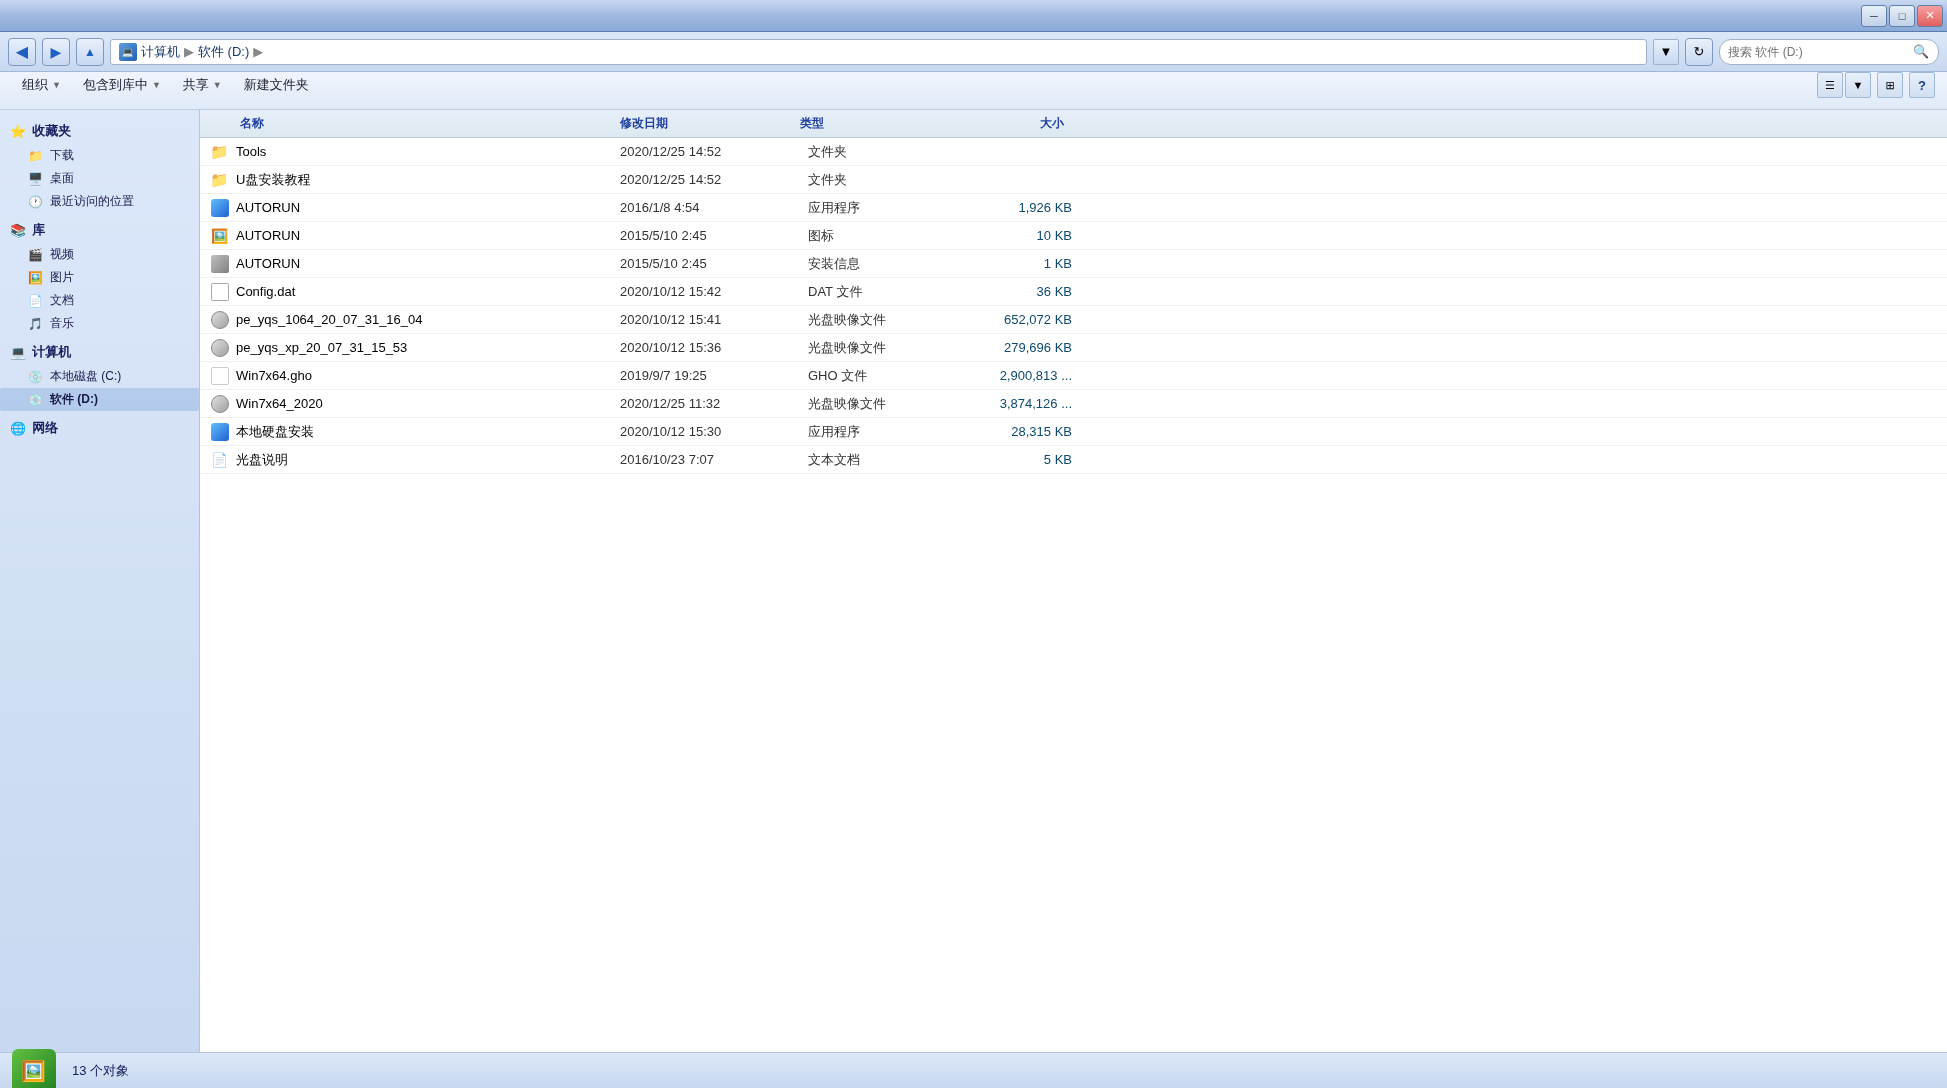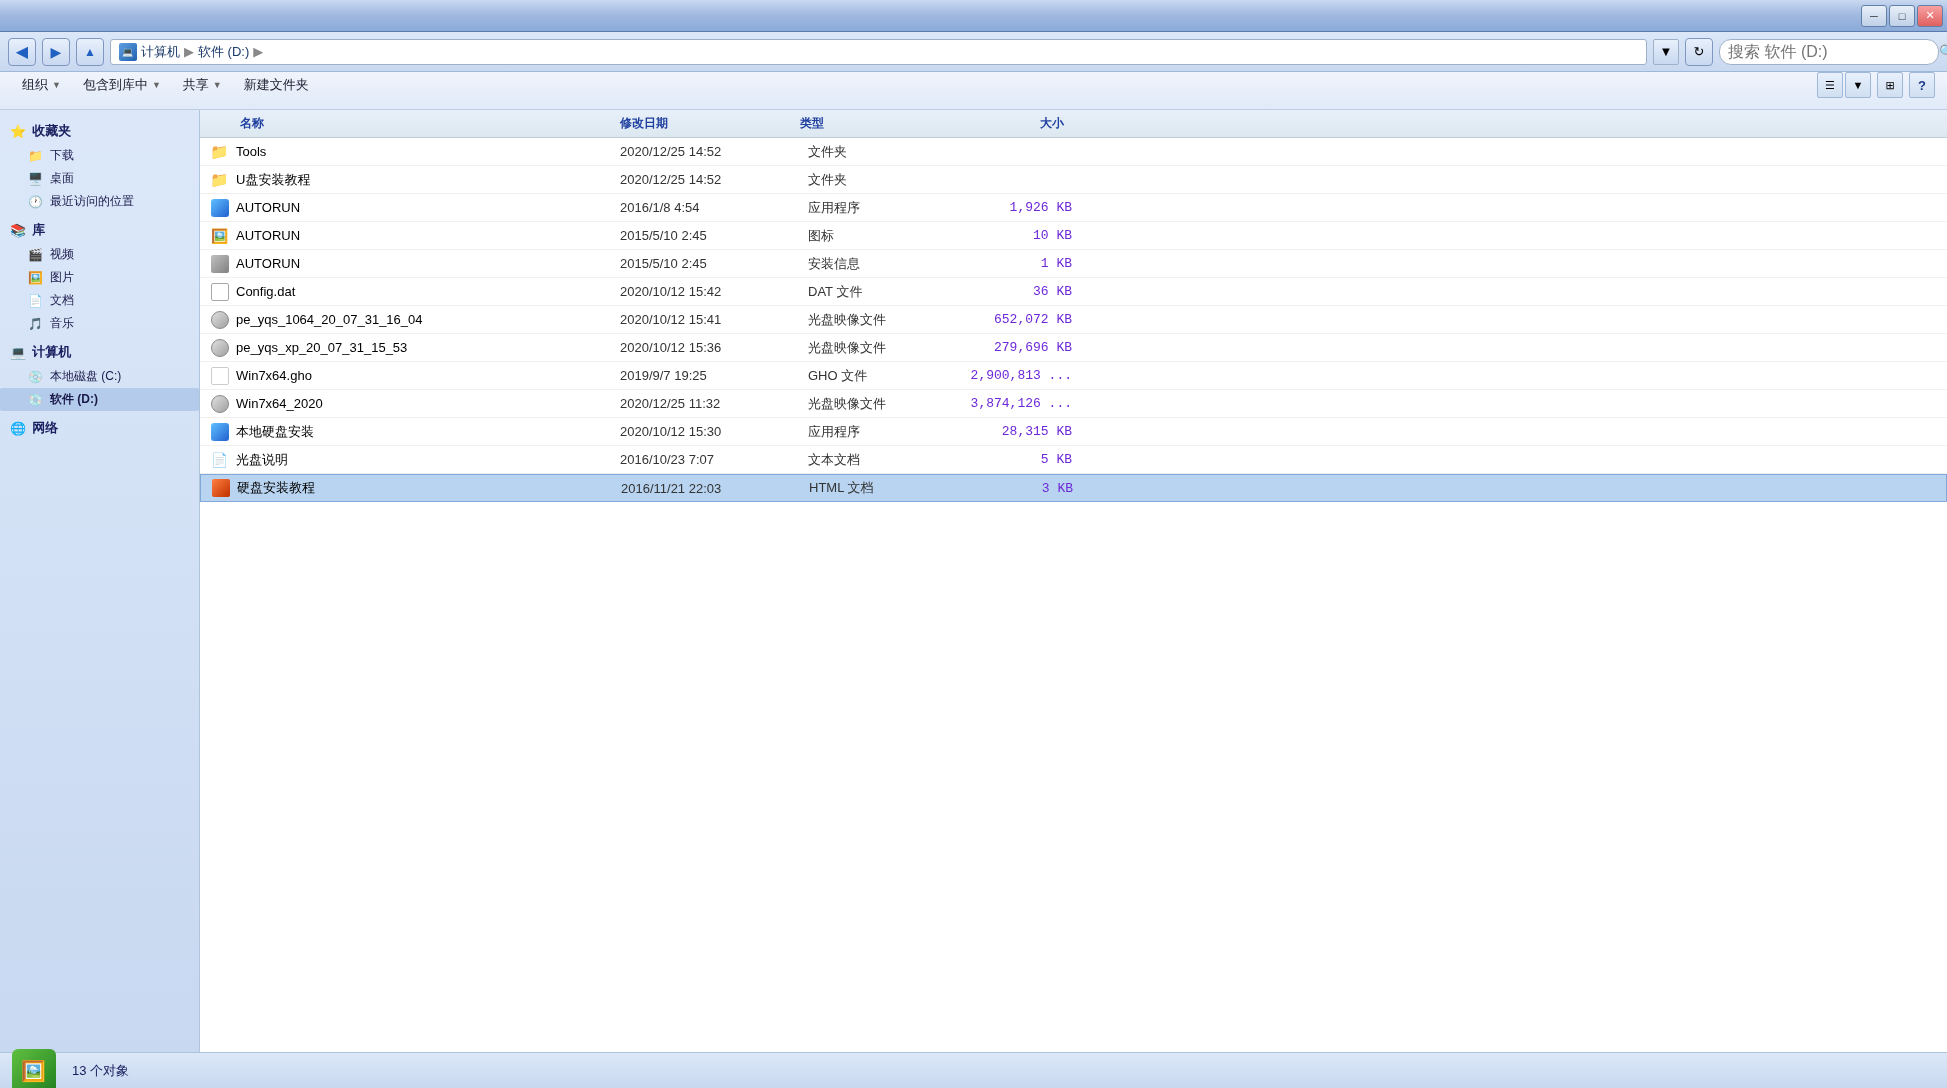--- a/index.html
+++ b/index.html
@@ -123,21 +123,21 @@
       border: 1px solid #a0b0c8;
       border-radius: 12px;
       height: 26px;
       padding: 0 8px;
       width: 220px;
       gap: 4px;
     }
     .search-input {
       border: none;
       outline: none;
-      font-size: 16px;
+      font-size: 12px;
       color: #888;
       flex: 1;
       background: transparent;
     }
 
     
     .toolbar {
       background: linear-gradient(to bottom, #f0f4fc 0%, #e0eaf8 100%);
       height: 38px;
       display: flex;
@@ -297,21 +297,21 @@
       width: 20px;
       height: 20px;
       flex-shrink: 0;
       display: flex;
       align-items: center;
       justify-content: center;
       font-size: 14px;
     }
     .file-date { width: 180px; flex-shrink: 0; color: #333; }
     .file-type { width: 140px; flex-shrink: 0; color: #333; margin-left: 8px; }
-    .file-size { width: 140px; flex-shrink: 0; text-align: right; padding-right: 16px; color: #6d28d9; font-family: Liberation Mono, monospace; }
+    .file-size { width: 140px; flex-shrink: 0; text-align: right; padding-right: 16px; color: #0c4a6e; }
 
     
     .statusbar {
       height: 36px;
       background: linear-gradient(to bottom, #dce8f8 0%, #c8d8f0 100%);
       border-top: 1px solid #b0c4dc;
       display: flex;
       align-items: center;
       padding: 0 12px;
       gap: 16px;
@@ -590,31 +590,20 @@
     <div class="file-name-cell">
       <span class="file-icon">
               <span style="font-size:14px;">📄</span>
             </span>
       <span>光盘说明</span>
     </div>
     <div class="file-date">2016/10/23 7:07</div>
     <div class="file-type">文本文档</div>
     <div class="file-size">5 KB</div>
   </div>
-        <div class="file-row selected">
-    <div class="file-name-cell">
-      <span class="file-icon">
-              <span style="display:inline-block;width:18px;height:18px;background:linear-gradient(135deg,#ff8040,#c03000);border-radius:2px;"></span>
-            </span>
-      <span>硬盘安装教程</span>
-    </div>
-    <div class="file-date">2016/11/21 22:03</div>
-    <div class="file-type">HTML 文档</div>
-    <div class="file-size">3 KB</div>
-  </div>
       </div>
   </div>
 </div>
 
 <div class="statusbar">
   <div class="status-logo">🖼️</div>
   <span>13 个对象</span>
 </div>
 
 </body></html>

